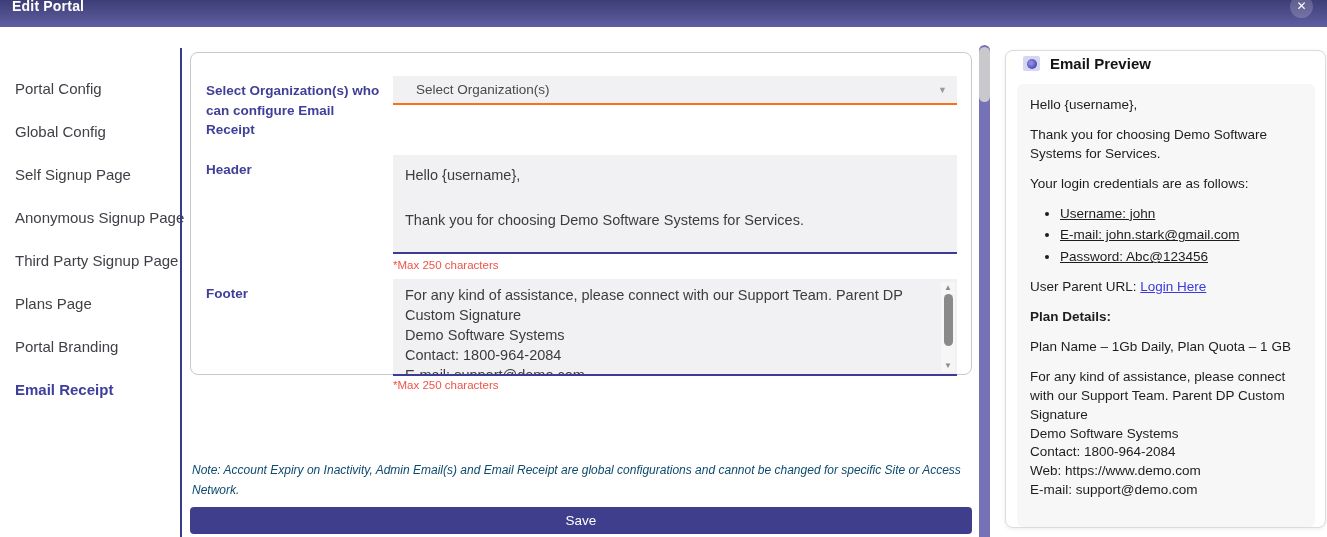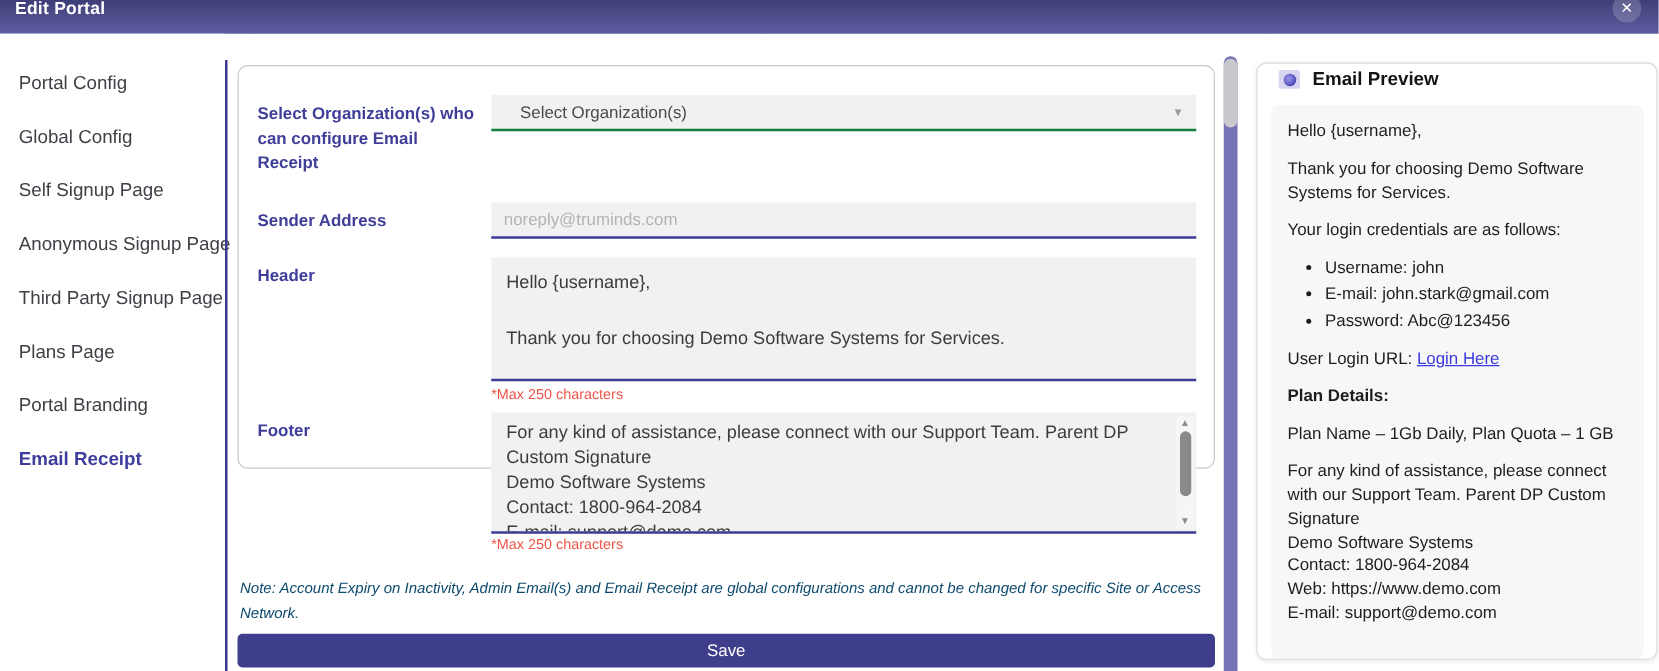--- a/index.html
+++ b/index.html
@@ -21,40 +21,40 @@
   }
   .dialog-title { color: #ffffff; font-weight: 700; font-size: 14px; letter-spacing: .2px; }
   .close-btn {
     width: 23px; height: 23px; border-radius: 50%;
     background: rgba(255,255,255,0.18);
     color: #ffffff; font-size: 12px; line-height: 23px; text-align: center;
     cursor: pointer; margin-top: 2px;
   }
 
   
-  .sidebar { position: absolute; top: 27px; left: 0; width: 180px; bottom: 0; background: #fff; padding-top: 18px; }
+  .sidebar { position: absolute; top: 27px; left: 0; width: 180px; bottom: 0; background: #fff; padding-top: 40px; }
   .sidebar-item {
     padding: 13px 10px 13px 15px; font-size: 15px; color: #3f3f46; cursor: pointer;
     white-space: nowrap;
   }
   .sidebar-item.active { color: #3e3e9c; font-weight: 700; }
   .v-divider { position: absolute; left: 180px; top: 48px; bottom: 0; width: 2px; background: #3a3a8a; }
 
   
   .form-card {
     position: absolute; left: 190px; top: 52px; width: 782px; height: 323px;
     border: 1px solid #c9c9c9; border-radius: 8px; background: #fff;
     padding: 23px 14px 0 15px;
   }
   .form-row { display: grid; grid-template-columns: 187px 1fr; align-items: start; }
   .form-label { color: #3f3f99; font-weight: 600; font-size: 13.5px; line-height: 1.45; padding-top: 5px; padding-right: 10px; }
   .field-wrap { position: relative; }
 
   .select-box {
-    position: relative; height: 29px; background: #f1f1f3; border-bottom: 2px solid #15803d;
+    position: relative; height: 29px; background: #f1f1f3; border-bottom: 2px solid #f97316;
     font-size: 13.5px; color: #4a4a4a; display: flex; align-items: center; padding: 0 26px 0 23px;
     cursor: pointer;
   }
   .chevron { position: absolute; right: 10px; top: 9px; font-size: 9px; color: #9a9a9a; }
 
   .text-input {
     width: 100%; height: 29px; background: #f1f1f3; border: none; border-bottom: 2px solid #3c3c96;
     font-family: "Liberation Sans", sans-serif; font-size: 13.5px; color: #3a3a3a; padding: 0 10px;
     outline: none;
   }
@@ -118,21 +118,21 @@
     width: 10px; height: 10px; border-radius: 50%;
     background: radial-gradient(circle at 40% 40%, #8d8ade 15%, #4b48b8 70%);
   }
   .preview-title { font-weight: 700; font-size: 15px; color: #141414; }
   .preview-body {
     margin-top: 12px; background: #f7f7f7; border-radius: 6px;
     padding: 12px 13px 16px 13px; font-size: 13.5px; color: #1d1d1d; line-height: 1.4;
   }
   .preview-body p { margin-bottom: 11px; }
   .preview-body ul { margin: 0 0 11px 0; padding-left: 30px; }
-  .preview-body li { margin-bottom: 3px; }
+  .preview-body li { margin-bottom: 3px; text-decoration: underline; }
   .plan-heading { font-weight: 700; }
   .login-link { color: #3a3ae0; text-decoration: underline; cursor: pointer; }
   .sig-block span { display: block; }
   .sig-block { margin-bottom: 0; }
 </style>
 </head>
 <body>
 
 <header class="dialog-header">
   <span class="dialog-title">Edit Portal</span>
@@ -156,26 +156,20 @@
   <div class="form-row">
     <div class="form-label">Select Organization(s) who can configure Email Receipt</div>
     <div class="field-wrap">
       <div class="select-box">
         <span>Select Organization(s)</span>
         <span class="chevron">▼</span>
       </div>
     </div>
   </div>
 
-  <div class="form-row mt-row">
-    <div class="form-label">Sender Address</div>
-    <div class="field-wrap">
-      <input class="text-input" type="text" placeholder="noreply@truminds.com" style="">
-    </div>
-  </div>
 
   <div class="form-row" style="margin-top:15px;">
     <div class="form-label">Header</div>
     <div class="field-wrap">
       <textarea class="textarea header-ta" style="">Hello {username},
 
 Thank you for choosing Demo Software Systems for Services.</textarea>
       <div class="max-note">*Max 250 characters</div>
     </div>
   </div>
@@ -218,21 +212,21 @@
   </div>
   <div class="preview-body">
     <p>Hello {username},</p>
     <p>Thank you for choosing Demo Software Systems for Services.</p>
     <p>Your login credentials are as follows:</p>
     <ul>
       <li>Username: john</li>
       <li>E-mail: john.stark@gmail.com</li>
       <li>Password: Abc@123456</li>
     </ul>
-    <p><span>User Login URL: </span><a class="login-link">Login Here</a></p>
+    <p><span>User Parent URL: </span><a class="login-link">Login Here</a></p>
     <p class="plan-heading">Plan Details:</p>
     <p>Plan Name – 1Gb Daily, Plan Quota – 1 GB</p>
     <p class="sig-block">
       <span>For any kind of assistance, please connect with our Support Team. Parent DP Custom Signature</span>
       <span>Demo Software Systems</span>
       <span>Contact: 1800-964-2084</span>
       <span>Web: https://www.demo.com</span>
       <span>E-mail: support@demo.com</span>
     </p>
   </div>

